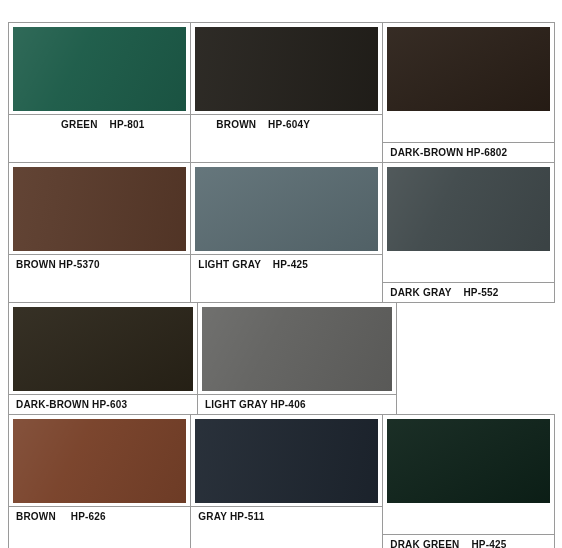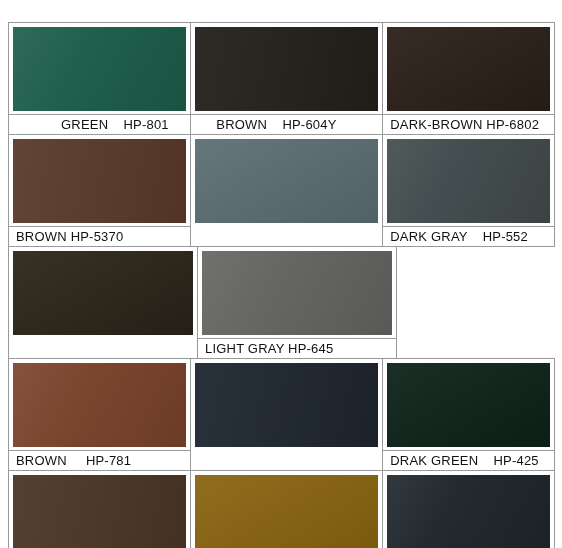--- a/index.html
+++ b/index.html
@@ -36,41 +36,41 @@
     background: #ffffff;
     display: flex;
     flex-direction: column;
     margin-right: -1px;
     margin-bottom: -1px;
     padding: 4px 4px 0 4px;
   }
 
   .swatch-cell.col-0 { width: 190px; }
   .swatch-cell.col-1 { width: 200px; }
-  .swatch-cell.col-2 { width: 179px; }
+  .swatch-cell.col-2 { width: 179px; gap: 28px; }
 
   .swatch-chip {
     width: 100%;
     height: 84px;
     display: block;
   }
 
   .swatch-label-bar {
     height: 20px;
     display: flex;
     align-items: center;
     border-top: 1px solid #9a9a9a;
     margin: 3px -4px 0 -4px;
     padding-left: 7px;
     box-sizing: border-box;
   }
 
   .swatch-label {
-    font-size: 13px;
-    font-weight: normal;
+    font-size: 10px;
+    font-weight: bold;
     color: #121212;
     letter-spacing: 0.2px;
     white-space: pre;
     line-height: 1;
   }
 
   .label-indent-lg { padding-left: 45px; }
   .label-indent-sm { padding-left: 18px; }
 </style>
 </head>
@@ -99,48 +99,57 @@
     </div>
     <div class="swatch-row">
       <div class="swatch-cell col-0">
         <div class="swatch-chip" style="background-color: rgb(90, 58, 42); background-image: linear-gradient(100deg, rgba(255, 255, 255, 0.05) 0%, rgba(0, 0, 0, 0.1) 100%);"></div>
         <div class="swatch-label-bar">
           <span class="swatch-label">BROWN HP-5370</span>
         </div>
       </div>
       <div class="swatch-cell col-1">
         <div class="swatch-chip" style="background-color: rgb(92, 110, 116); background-image: linear-gradient(150deg, rgba(255, 255, 255, 0.06) 0%, rgba(0, 0, 0, 0.12) 100%);"></div>
+        <div class="swatch-label-bar">
+          <span class="swatch-label">LIGHT GRAY    HP-425</span>
+        </div>
       </div>
       <div class="swatch-cell col-2">
         <div class="swatch-chip" style="background-color: rgb(65, 74, 76); background-image: linear-gradient(118deg, rgba(255, 255, 255, 0.086) 0%, rgba(255, 255, 255, 0.02) 38%, rgba(0, 0, 0, 0.1) 100%);"></div>
         <div class="swatch-label-bar">
           <span class="swatch-label">DARK GRAY    HP-552</span>
         </div>
       </div>
     </div>
     <div class="swatch-row">
       <div class="swatch-cell col-0">
         <div class="swatch-chip" style="background-color: rgb(42, 36, 24); background-image: linear-gradient(150deg, rgba(255, 255, 255, 0.06) 0%, rgba(0, 0, 0, 0.12) 100%);"></div>
+        <div class="swatch-label-bar">
+          <span class="swatch-label">DARK-BROWN HP-603</span>
+        </div>
       </div>
       <div class="swatch-cell col-1">
         <div class="swatch-chip" style="background-color: rgb(99, 99, 97); background-image: linear-gradient(118deg, rgba(255, 255, 255, 0.086) 0%, rgba(255, 255, 255, 0.02) 38%, rgba(0, 0, 0, 0.1) 100%);"></div>
         <div class="swatch-label-bar">
-          <span class="swatch-label">LIGHT GRAY HP-645</span>
+          <span class="swatch-label">LIGHT GRAY HP-406</span>
         </div>
       </div>
     </div>
     <div class="swatch-row">
       <div class="swatch-cell col-0">
         <div class="swatch-chip" style="background-color: rgb(121, 66, 42); background-image: linear-gradient(118deg, rgba(255, 255, 255, 0.086) 0%, rgba(255, 255, 255, 0.02) 38%, rgba(0, 0, 0, 0.1) 100%);"></div>
         <div class="swatch-label-bar">
-          <span class="swatch-label">BROWN     HP-781</span>
+          <span class="swatch-label">BROWN     HP-626</span>
         </div>
       </div>
       <div class="swatch-cell col-1">
         <div class="swatch-chip" style="background-color: rgb(30, 38, 48); background-image: linear-gradient(100deg, rgba(255, 255, 255, 0.05) 0%, rgba(0, 0, 0, 0.1) 100%);"></div>
+        <div class="swatch-label-bar">
+          <span class="swatch-label">GRAY HP-511</span>
+        </div>
       </div>
       <div class="swatch-cell col-2">
         <div class="swatch-chip" style="background-color: rgb(13, 34, 25); background-image: linear-gradient(150deg, rgba(255, 255, 255, 0.06) 0%, rgba(0, 0, 0, 0.12) 100%);"></div>
         <div class="swatch-label-bar">
           <span class="swatch-label">DRAK GREEN    HP-425</span>
         </div>
       </div>
     </div>
     <div class="swatch-row">
       <div class="swatch-cell col-0">

